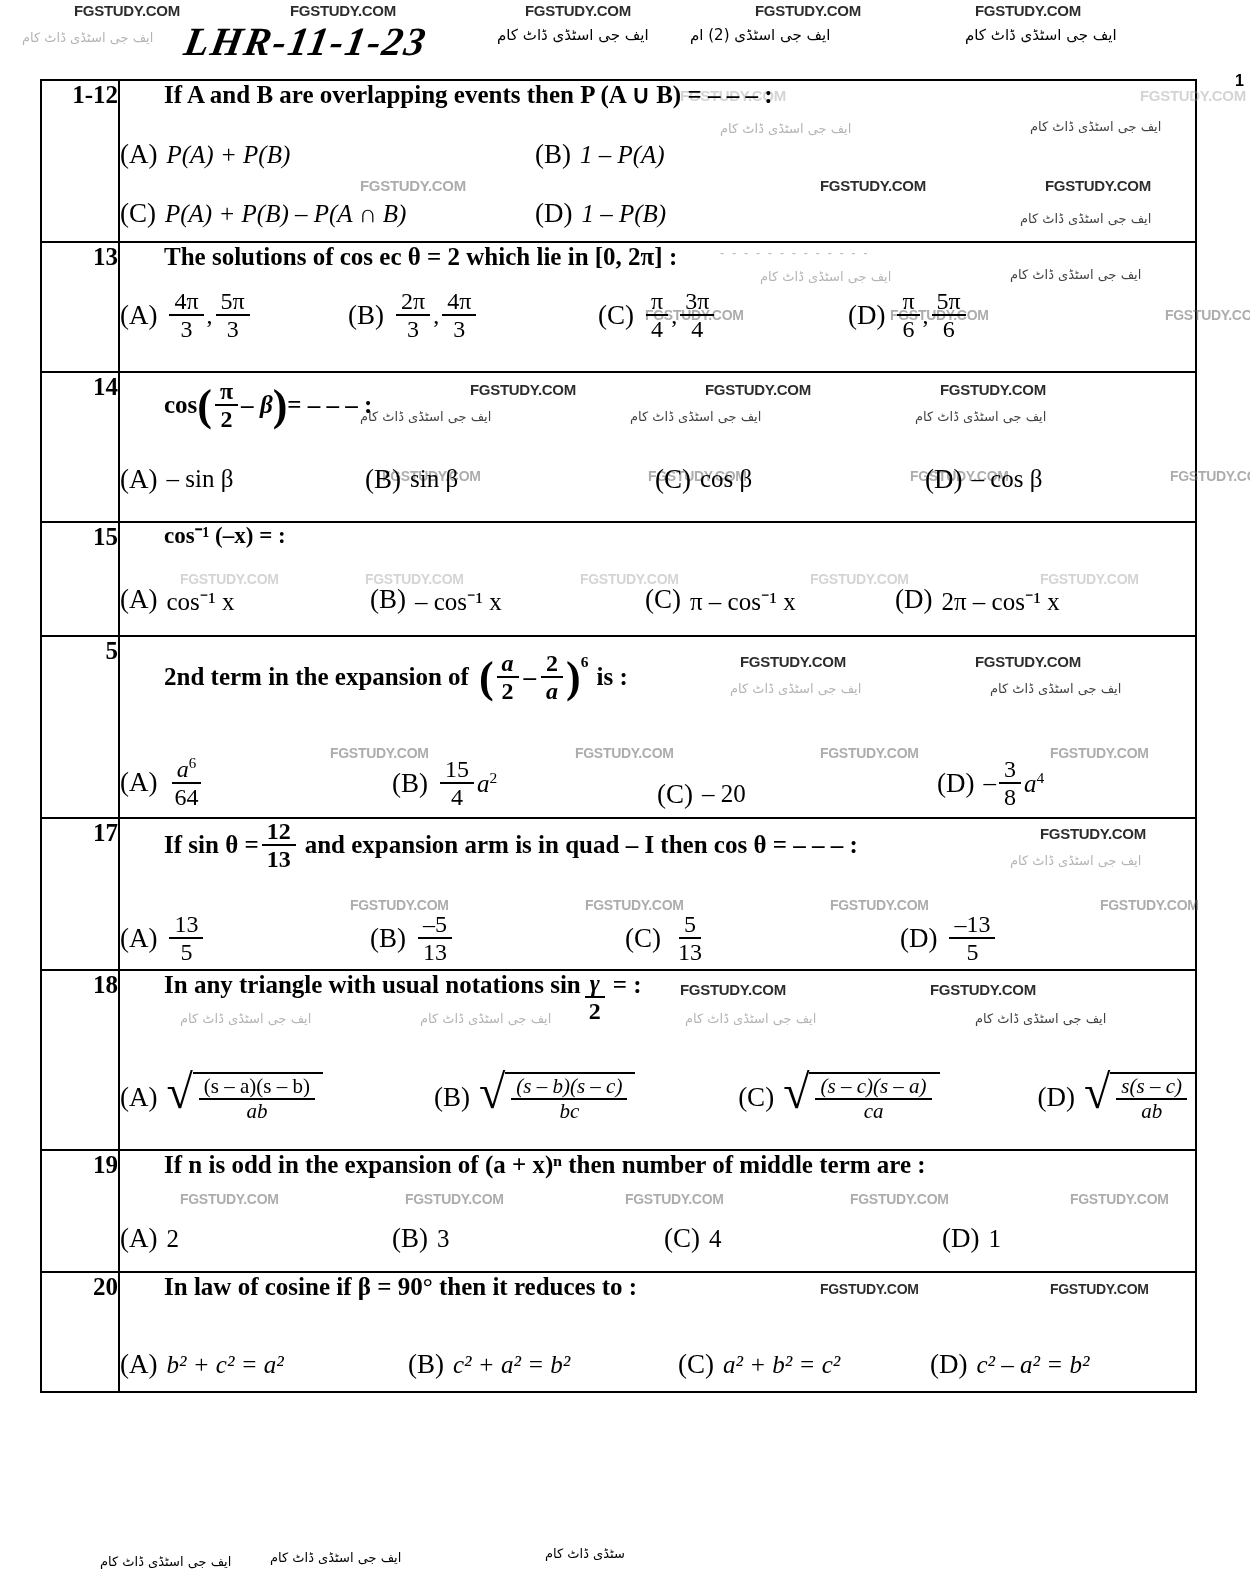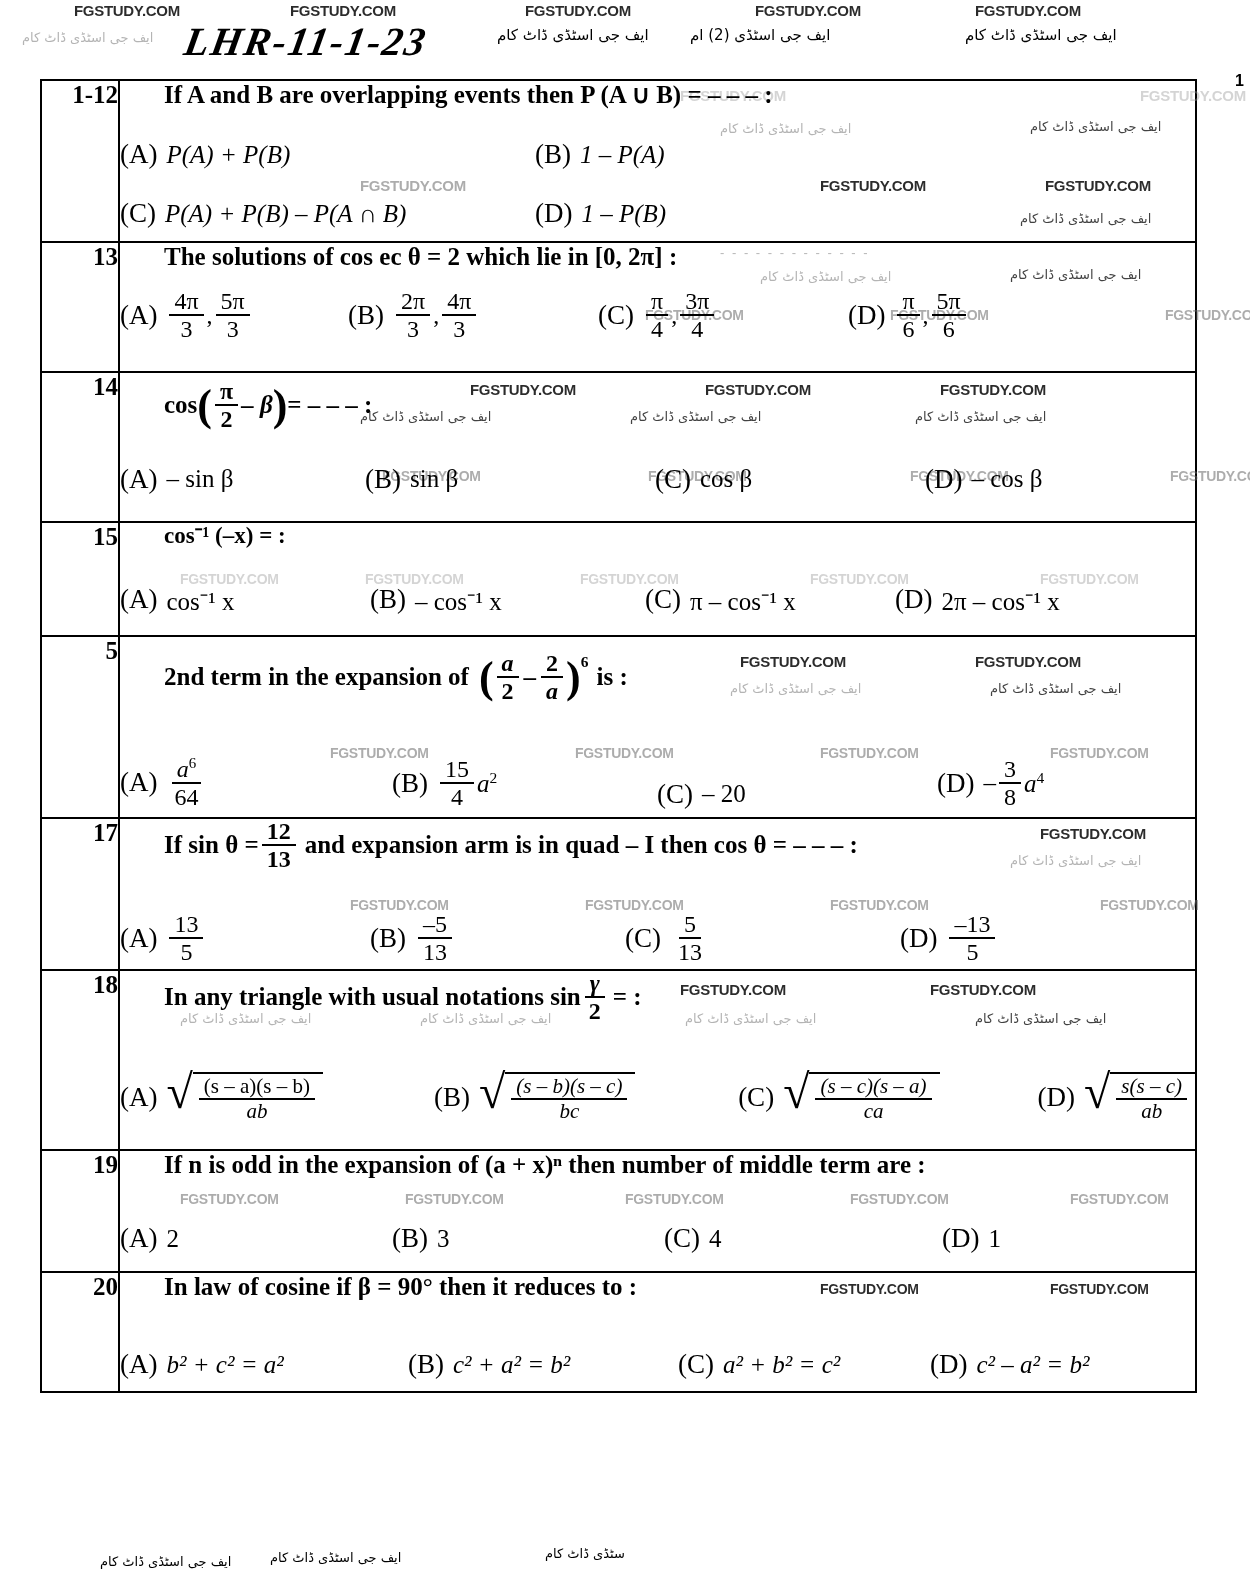--- a/index.html
+++ b/index.html
@@ -475,21 +475,21 @@
           <span class="wm faint" style="position:absolute;left:230px;top:78px;font-size:14px;">FGSTUDY.COM</span>
           <span class="wm faint" style="position:absolute;left:465px;top:78px;font-size:14px;">FGSTUDY.COM</span>
           <span class="wm faint" style="position:absolute;left:710px;top:78px;font-size:14px;">FGSTUDY.COM</span>
           <span class="wm faint" style="position:absolute;left:980px;top:78px;font-size:14px;">FGSTUDY.COM</span>
         </td>
       </tr>
 
       <tr>
         <td class="numcell">18</td>
         <td class="bodycell" style="height:178px;">
-          <div class="qtext" style="display:flex;align-items:center;">
+          <div class="qtext" style="display:flex;">
             <span>In any triangle with usual notations   sin</span>
             <span class="frac">
                 <span class="num" style="font-style:italic;">γ</span>
                 <span class="den">2</span>
               </span>
             <span style="margin-left:4px;">= :</span>
           </div>
           <div class="opts" style="margin-top:48px;align-items:center;">
             <span class="opt" style="width:325px;">
               <span class="oplabel">(A)</span>

